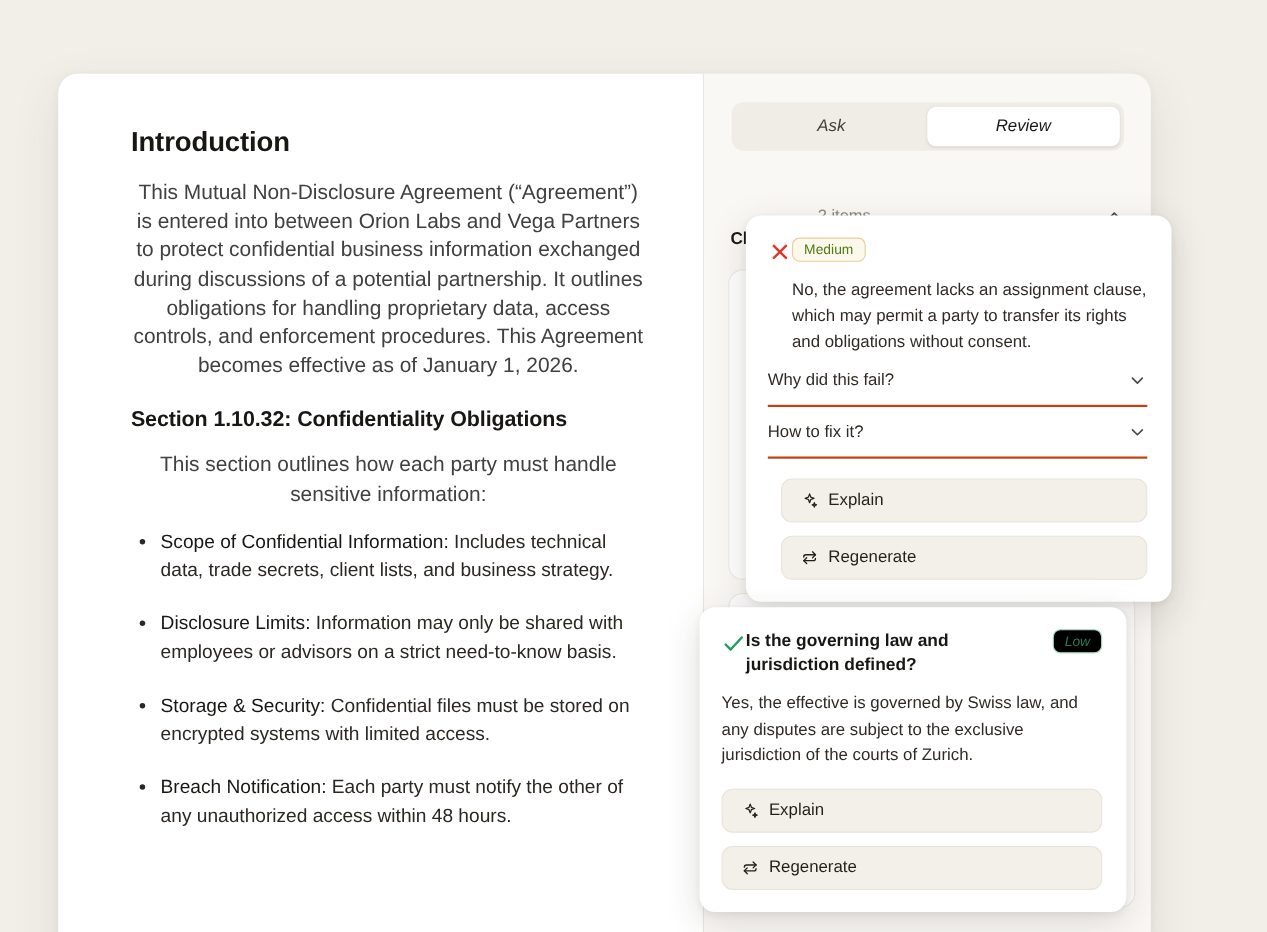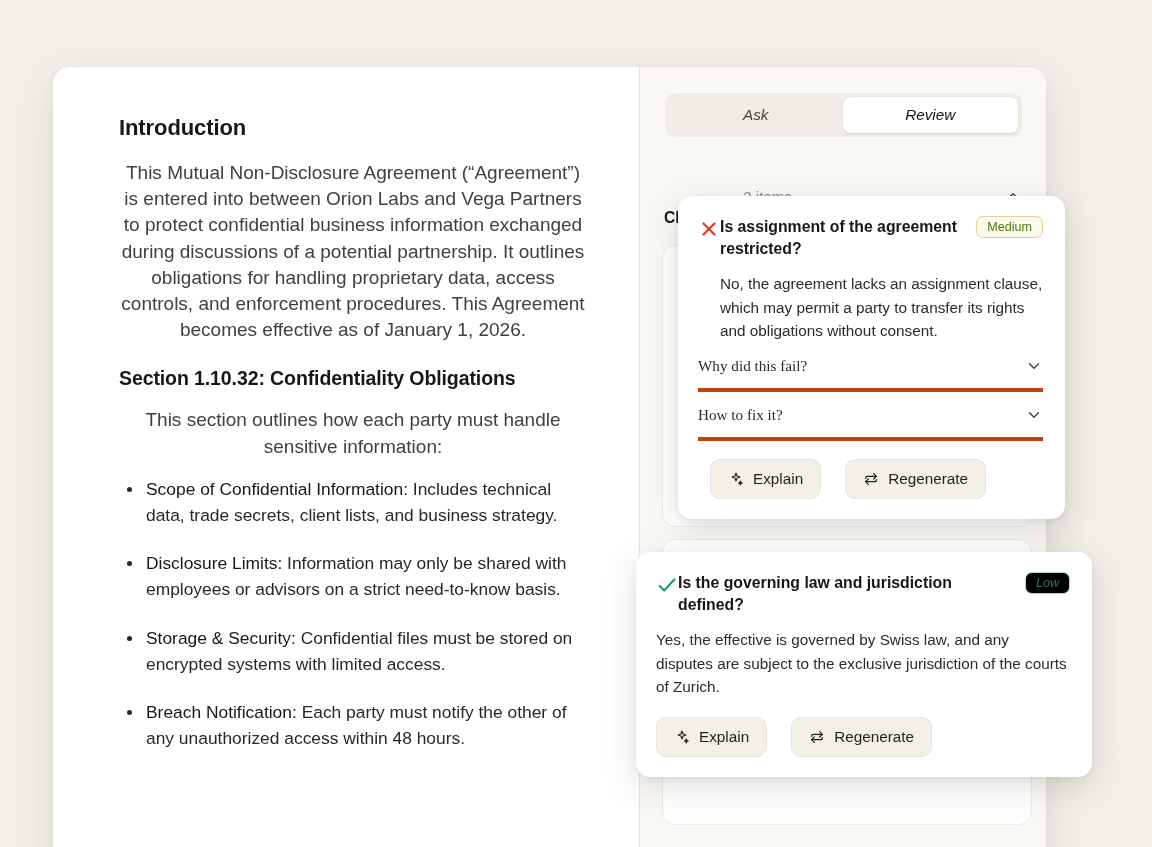--- a/index.html
+++ b/index.html
@@ -22,21 +22,21 @@
 
   
   .doc-pane {
     width: 586px;
     height: 100%;
     background: #ffffff;
     padding: 48px 52px 0 66px;
     overflow: hidden;
   }
   .doc-h1 {
-    font-size: 22px;
+    font-size: 25px;
     font-weight: bold;
     color: #191714;
     margin-bottom: 19px;
     letter-spacing: -0.1px;
   }
   .doc-h2 {
     font-size: 19.5px;
     font-weight: bold;
     color: #191714;
     margin: 24px 0 17px 0;
@@ -139,21 +139,21 @@
   }
 
   
   .pop {
     position: absolute;
     background: #ffffff;
     border-radius: 14px;
     box-shadow: 0 10px 34px rgba(52,44,32,0.15), 0 2px 6px rgba(52,44,32,0.07);
   }
   .pop-1 { left: 678px; top: 196px; width: 387px; padding: 20px 22px 20px 20px; }
-  .pop-2 { left: 636px; top: 552px; width: 456px; padding: 20px 22px 20px 20px; }
+  .pop-2 { left: 636px; top: 552px; width: 388px; padding: 20px 22px 20px 20px; }
 
   .pop-head { display: flex; align-items: flex-start; }
   .status-icon { width: 22px; flex: none; padding-top: 2px; font-size: 17px; line-height: 20px; }
   .status-fail { color: #e0352b; }
   .status-pass { color: #1f9d63; }
   .pop-q {
     font-size: 15.8px;
     font-weight: bold;
     color: #191714;
     line-height: 22px;
@@ -173,32 +173,31 @@
 
   .pop-body {
     font-size: 15.3px;
     line-height: 23.5px;
     color: #2f2a24;
     margin-top: 12px;
   }
   .pop-1 .pop-body { padding-left: 22px; }
 
   .accordion {
-    border-bottom: 4px solid #c2410c;
+    border-bottom: 2px solid #c2410c;
     padding: 14px 0 13px 0;
     display: flex;
     align-items: center;
     cursor: pointer;
-    font-family: Liberation Serif, serif;
   }
   .accordion:first-of-type { border-top: 1px solid #ece8e1; margin-top: 14px; }
   .accordion-label { font-size: 15.2px; color: #2f2a24; }
   .accordion .chev { margin-left: auto; }
 
-  .pop-actions { display: flex; gap: 24px; margin-top: 18px; }
+  .pop-actions { display: flex; gap: 12px; margin-top: 18px; flex-direction: column; }
   .pop-1 .pop-actions { padding-left: 12px; }
   .act-btn {
     display: flex; align-items: center; gap: 9px;
     background: #f3f0ea;
     border: 1px solid #e8e3da;
     border-radius: 10px;
     padding: 10px 17px;
     font-size: 15.3px;
     color: #231f1a;
     cursor: pointer;
@@ -270,21 +269,20 @@
 </div>
 
 <div class="pop pop-1">
   <div class="pop-head">
     <span class="status-icon status-fail">
       <svg viewBox="0 0 24 24" fill="none" stroke="currentColor" stroke-width="2.4" stroke-linecap="round">
           <line x1="6" y1="6" x2="18" y2="18"></line>
           <line x1="18" y1="6" x2="6" y2="18"></line>
         </svg>
     </span>
-    <div class="pop-q">Is assignment of the agreement restricted?</div>
     <span class="badge badge-medium">Medium</span>
   </div>
   <div class="pop-body">No, the agreement lacks an assignment clause, which may permit a party to transfer its rights and obligations without consent.</div>
 
   <div class="accordion">
     <span class="accordion-label">Why did this fail?</span>
     <span class="chev">
       <svg viewBox="0 0 24 24" fill="none" stroke="currentColor" stroke-width="2" stroke-linecap="round" stroke-linejoin="round">
           <polyline points="6 9 12 15 18 9"></polyline>
         </svg>

